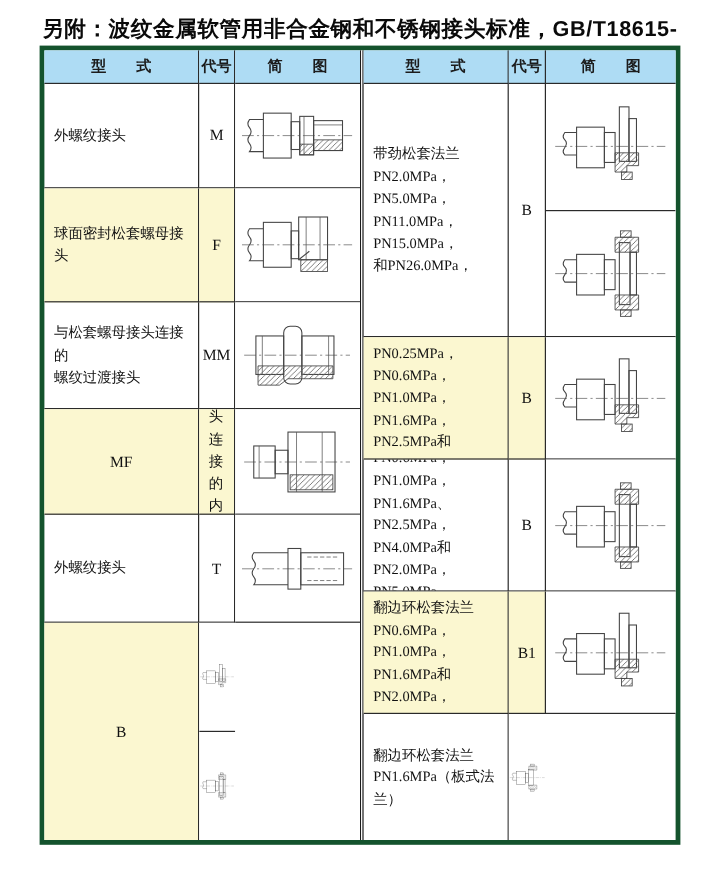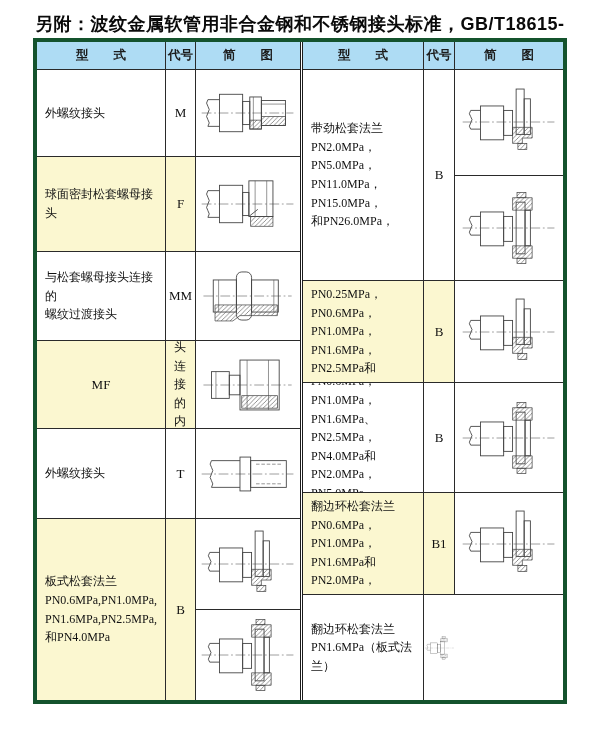--- a/index.html
+++ b/index.html
@@ -156,24 +156,20 @@
         <svg class="fig" width="98" height="78" viewBox="0 0 110 84">
           <line class="cl" x1="3" y1="42" x2="106" y2="42"></line>
           <path class="ln" d="M46 27 H14 q-3 4 0 7.5 t0 7.5 t0 7.5 t0 7.5 H46"></path>
           <rect class="ln" x="46" y="23" width="12" height="38"></rect>
           <rect class="ln" x="58" y="27" width="40" height="30"></rect>
           <line class="dash" x1="64" y1="31" x2="94" y2="31"></line>
           <line class="dash" x1="64" y1="53" x2="94" y2="53"></line>
         </svg>
       </div>
 
-      <div class="cell type bg-y lastrow">板式松套法兰
-PN0.6MPa,PN1.0MPa,
-PN1.6MPa,PN2.5MPa,
-和PN4.0MPa</div>
       <div class="cell code bg-y lastrow">B</div>
       <div class="cell c3 lastrow diag-stack">
         <div class="sub first">
           <svg class="fig" width="98" height="82" viewBox="0 0 110 84">
             <line class="cl" x1="3" y1="42" x2="106" y2="42"></line>
             <path class="ln" d="M23 29 H12 q-3 4 0 7 t0 7 t0 7 H23"></path>
             <rect class="ln" x="23" y="24" width="26" height="38"></rect>
             <rect class="ln" x="49" y="29" width="10" height="28"></rect>
             <rect class="ln" x="63" y="5" width="9" height="51"></rect>
             <rect class="ln" x="72" y="16" width="7" height="40"></rect>

